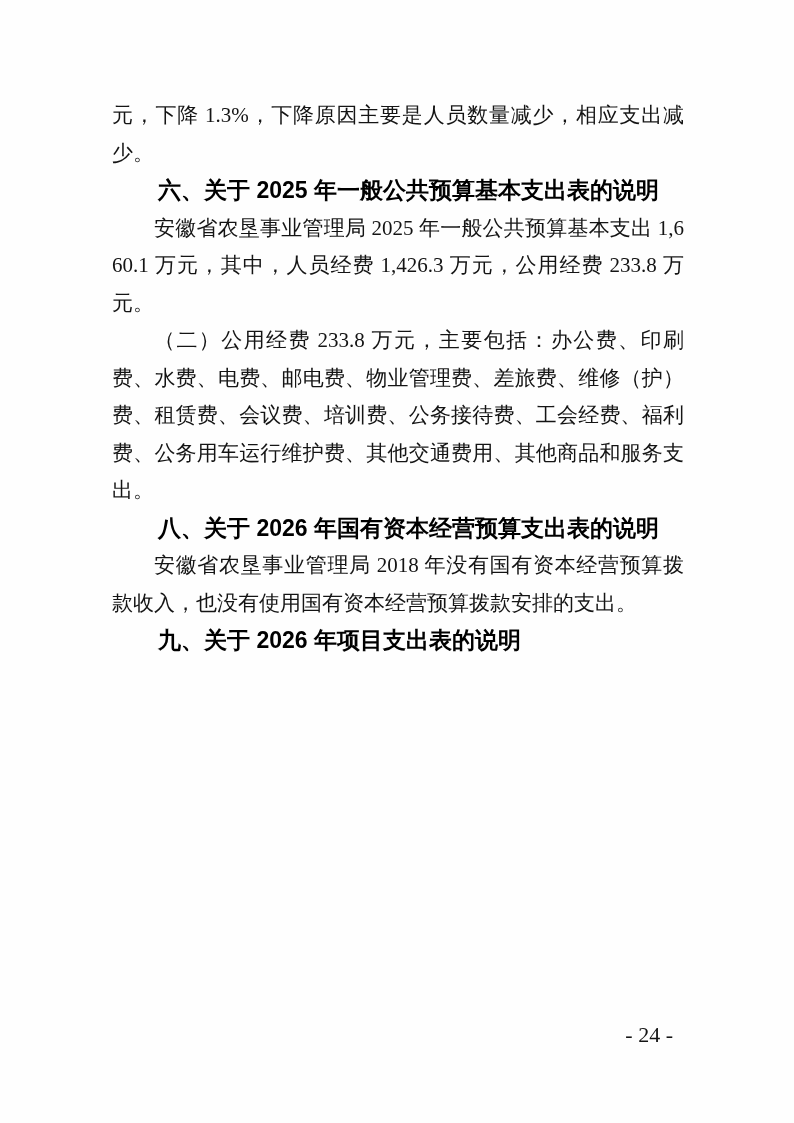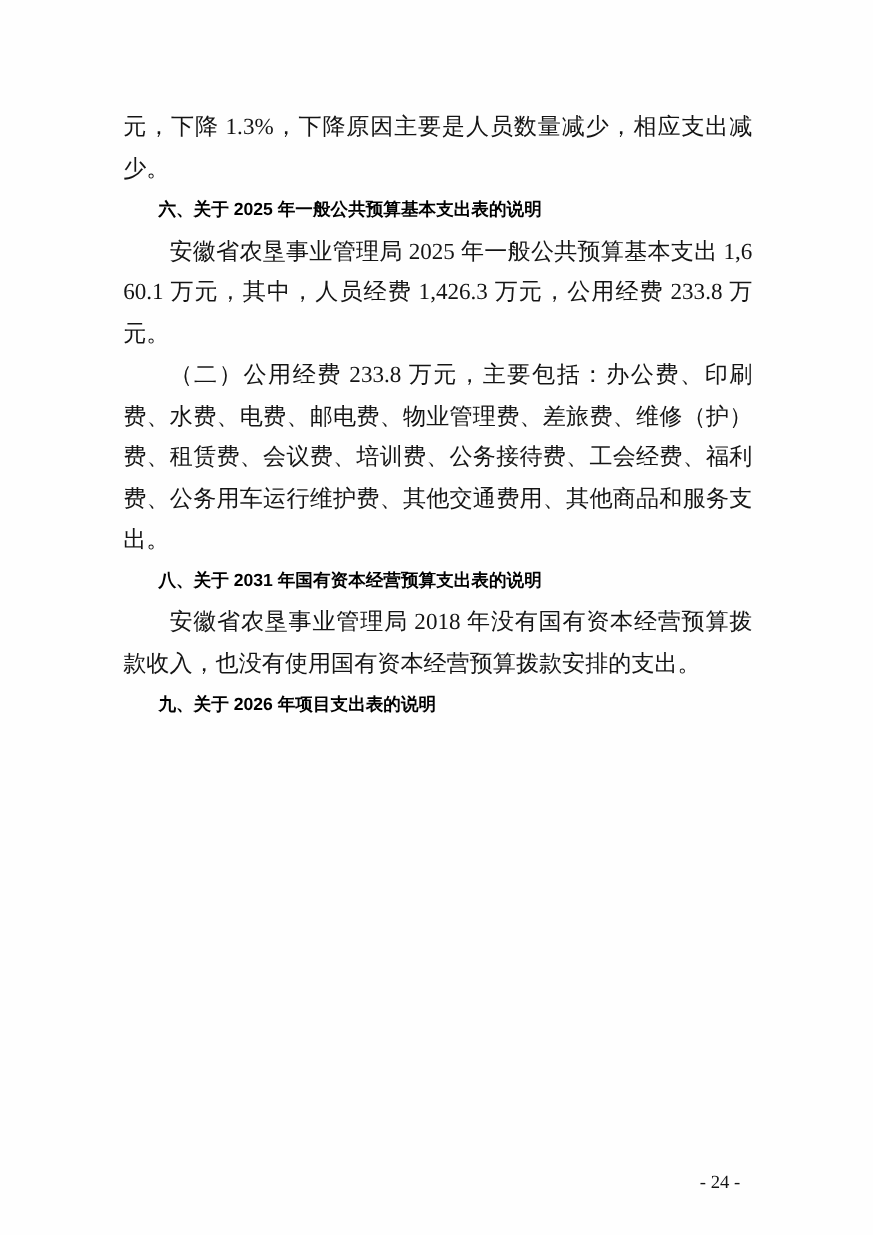--- a/index.html
+++ b/index.html
@@ -33,43 +33,43 @@
     color: #141414;
     word-break: break-all;
   }
   .text-block p.body.no-indent {
     text-indent: 0;
   }
   .text-block h2.heading {
     margin: 0;
     font-family: "Liberation Sans", "DejaVu Sans", sans-serif;
     font-weight: 700;
-    font-size: 16px;
+    font-size: 23px;
     line-height: 37.5px;
     text-indent: 2em;
     color: #000000;
     white-space: nowrap;
   }
   .page-number {
     position: absolute;
-    top: 1064px;
+    top: 1024px;
     right: 121px;
     font-family: "Liberation Serif", "DejaVu Serif", serif;
-    font-size: 17px;
+    font-size: 22px;
     line-height: 22px;
     color: #141414;
   }
 </style>
 </head>
 <body>
 
 <div class="page">
   <div class="text-block">
       <p class="body no-indent">元，下降 1.3%，下降原因主要是人员数量减少，相应支出减少。</p>
       <h2 class="heading">六、关于 2025 年一般公共预算基本支出表的说明</h2>
       <p class="body">安徽省农垦事业管理局 2025 年一般公共预算基本支出 1,660.1 万元，其中，人员经费 1,426.3 万元，公用经费 233.8 万元。</p>
       <p class="body">（二）公用经费 233.8 万元，主要包括：办公费、印刷费、水费、电费、邮电费、物业管理费、差旅费、维修（护）费、租赁费、会议费、培训费、公务接待费、工会经费、福利费、公务用车运行维护费、其他交通费用、其他商品和服务支出。</p>
-      <h2 class="heading">八、关于 2031 年国有资本经营预算支出表的说明</h2>
+      <h2 class="heading">八、关于 2026 年国有资本经营预算支出表的说明</h2>
       <p class="body">安徽省农垦事业管理局 2018 年没有国有资本经营预算拨款收入，也没有使用国有资本经营预算拨款安排的支出。</p>
       <h2 class="heading">九、关于 2026 年项目支出表的说明</h2>
     </div>
   <div class="page-number">- 24 -</div>
 </div>
 
 </body></html>

